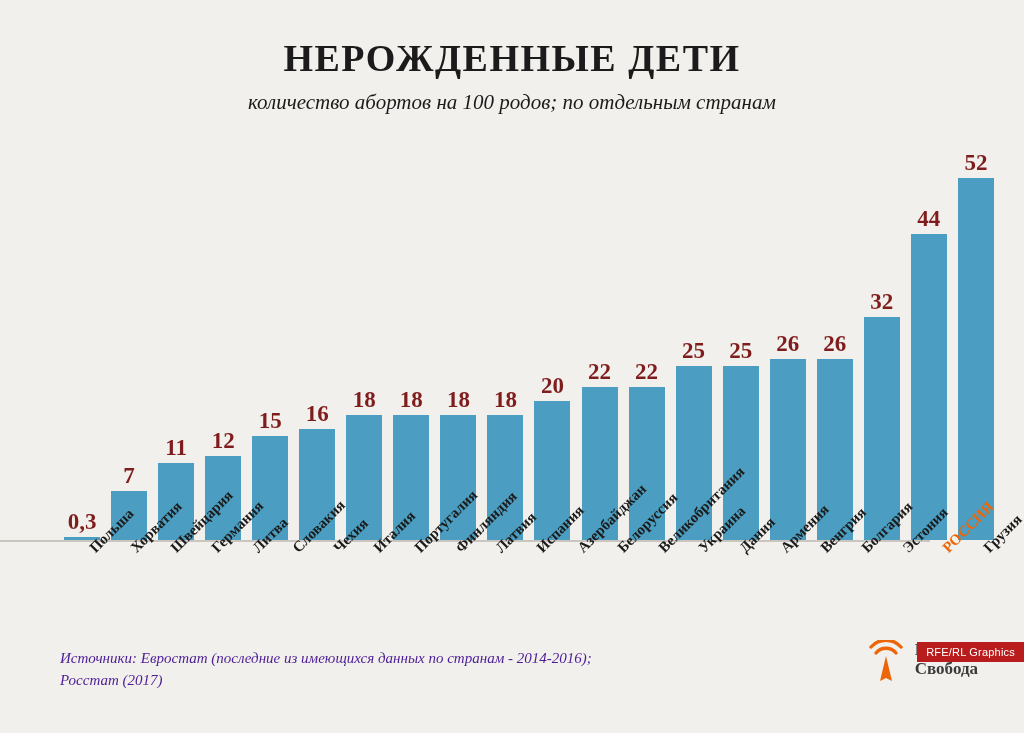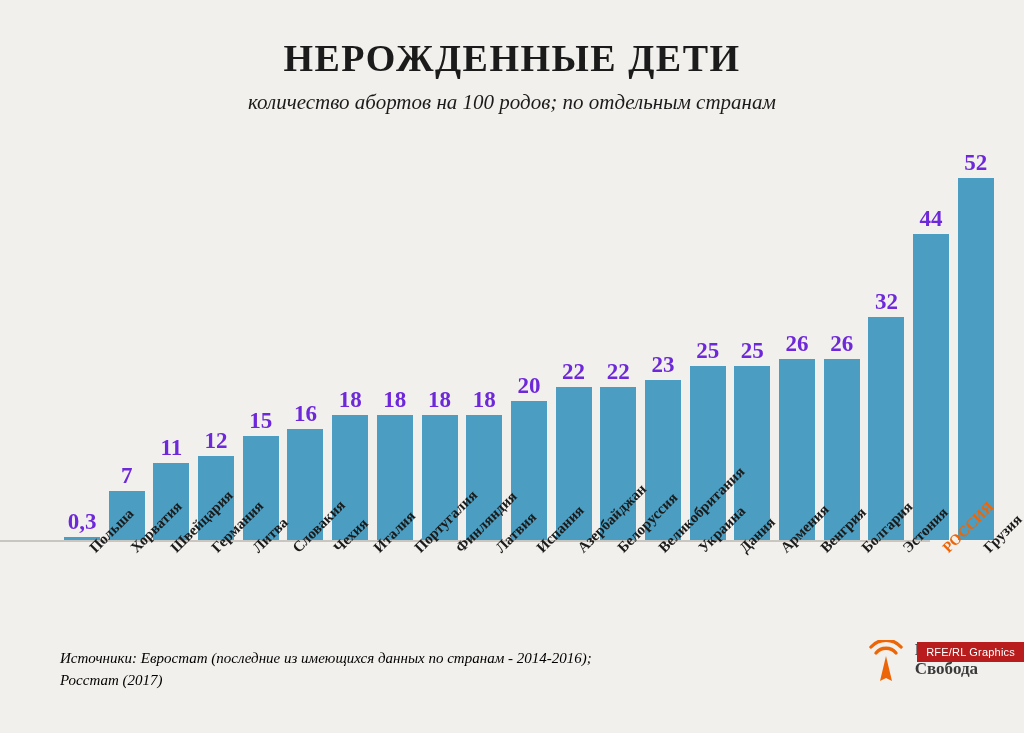--- a/index.html
+++ b/index.html
@@ -64,21 +64,21 @@
     display: flex;
     flex-direction: column;
     align-items: center;
     justify-content: flex-end;
     height: 100%;
   }
   .bar-value {
     font-family: "Liberation Serif", serif;
     font-weight: bold;
     font-size: 23px;
-    color: #6d28d9;
+    color: #7f1d1d;
     margin-bottom: 4px;
     line-height: 1;
     white-space: nowrap;
   }
   .bar-value.accent {
     color: #ec6608;
   }
   .bar-rect {
     width: 36px;
     background: #4b9ec1;
@@ -125,21 +125,21 @@
   .label-txt.accent {
     color: #ec6608;
   }
   .source {
     position: absolute;
     left: 60px;
     top: 648px;
     font-family: "Liberation Serif", serif;
     font-style: italic;
     font-size: 15px;
-    color: #000000;
+    color: #4c1d95;
     line-height: 1.45;
     max-width: 660px;
   }
   .logo {
     position: absolute;
     right: 46px;
     top: 640px;
     display: flex;
     align-items: flex-start;
     gap: 10px;
@@ -225,24 +225,20 @@
           <div class="bar-value">20</div>
           <div class="bar-rect" style="height: 139.231px;"></div>
         </div>
         <div class="bar-col">
           <div class="bar-value">22</div>
           <div class="bar-rect" style="height: 153.154px;"></div>
         </div>
         <div class="bar-col">
           <div class="bar-value">22</div>
           <div class="bar-rect" style="height: 153.154px;"></div>
-        </div>
-        <div class="bar-col">
-          <div class="bar-value">23</div>
-          <div class="bar-rect" style="height: 160.115px;"></div>
         </div>
         <div class="bar-col">
           <div class="bar-value">25</div>
           <div class="bar-rect" style="height: 174.038px;"></div>
         </div>
         <div class="bar-col">
           <div class="bar-value">25</div>
           <div class="bar-rect" style="height: 174.038px;"></div>
         </div>
         <div class="bar-col">

